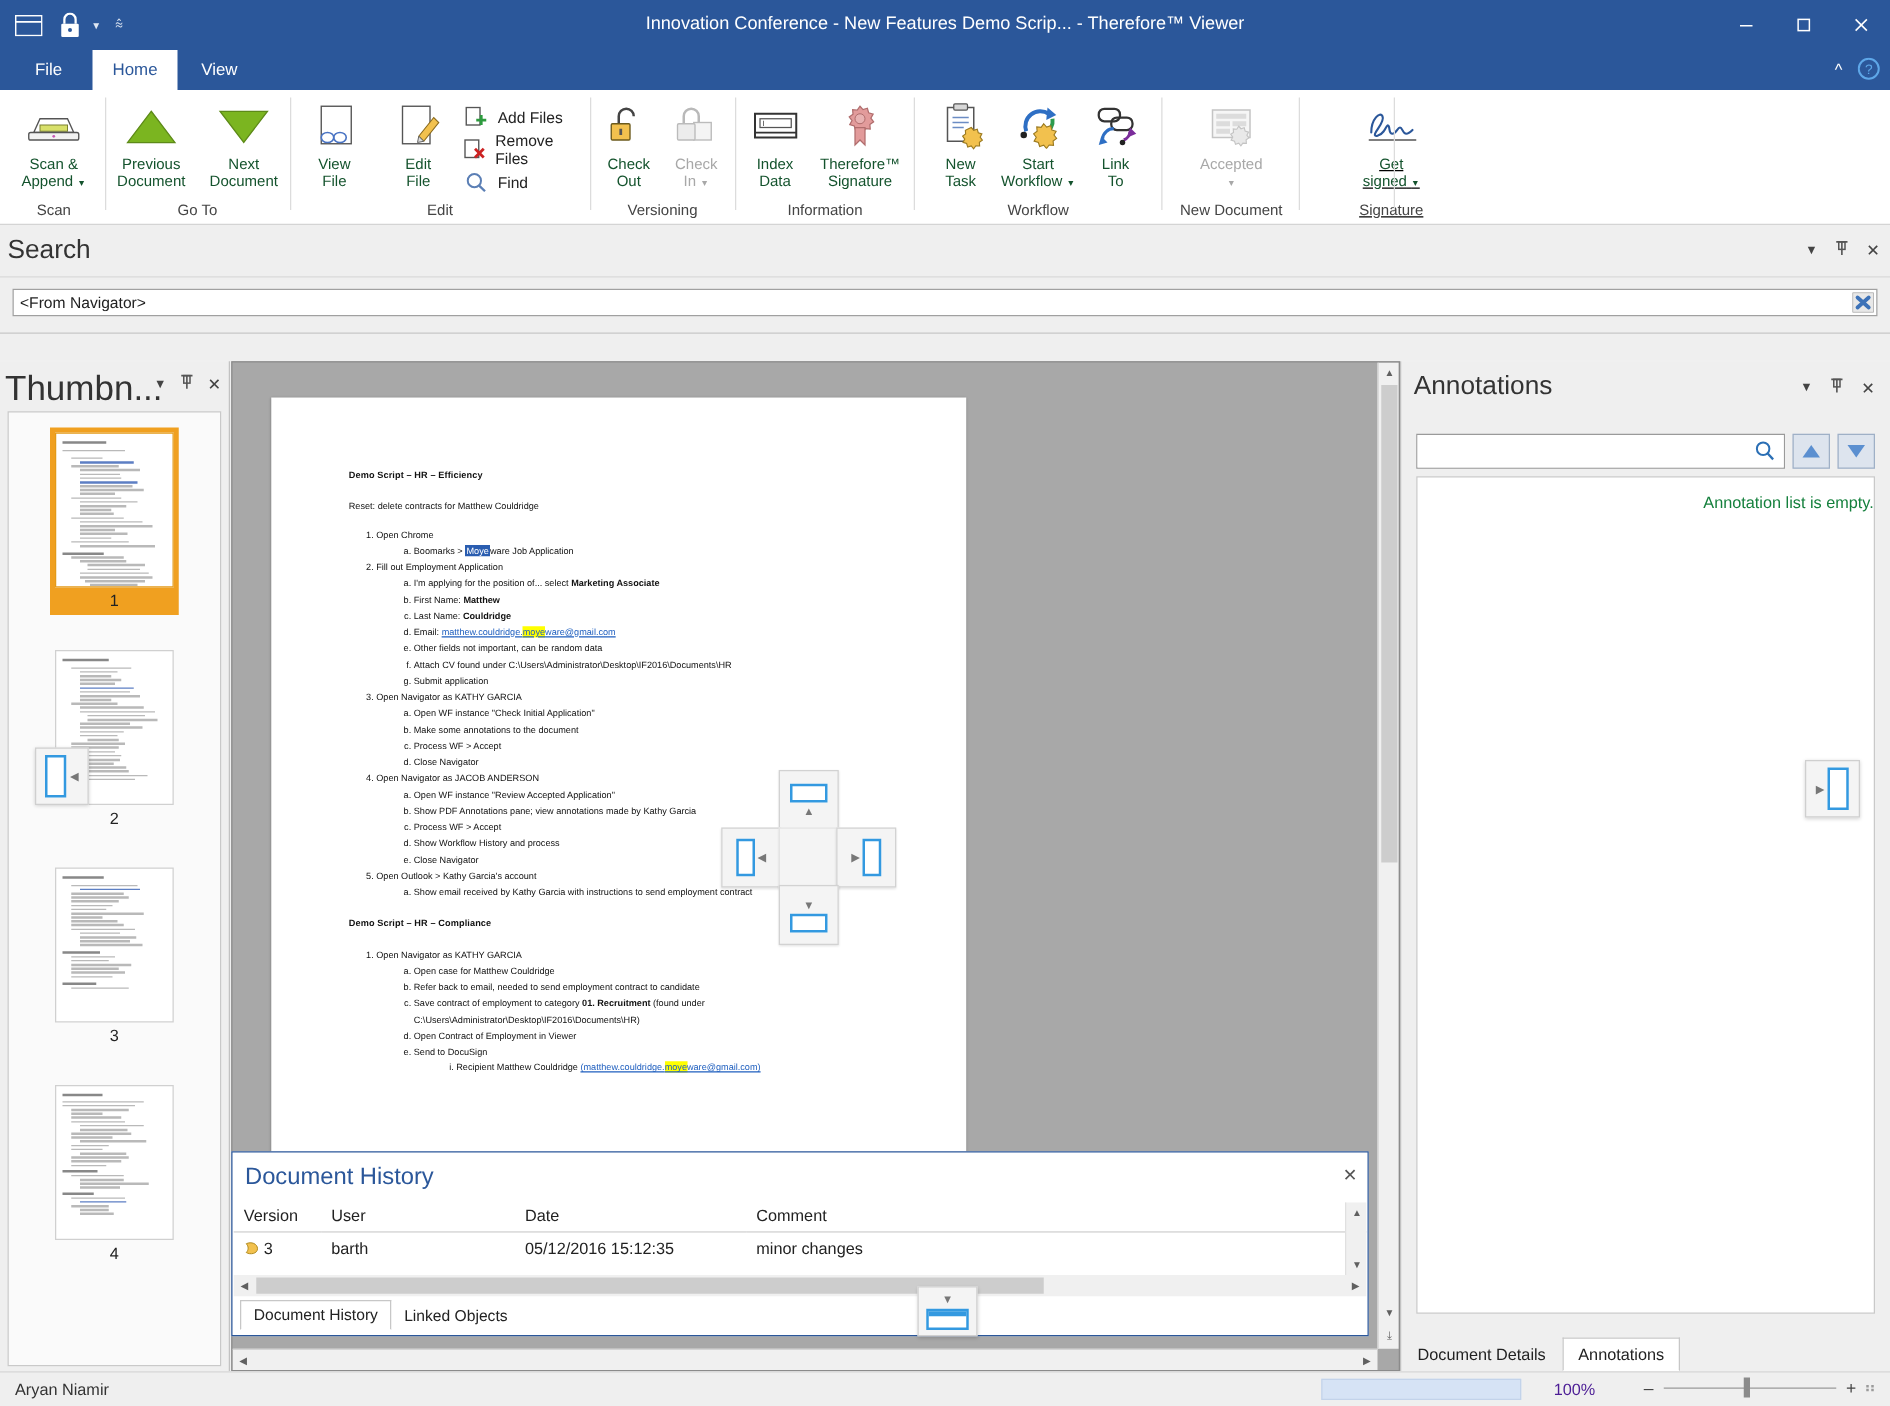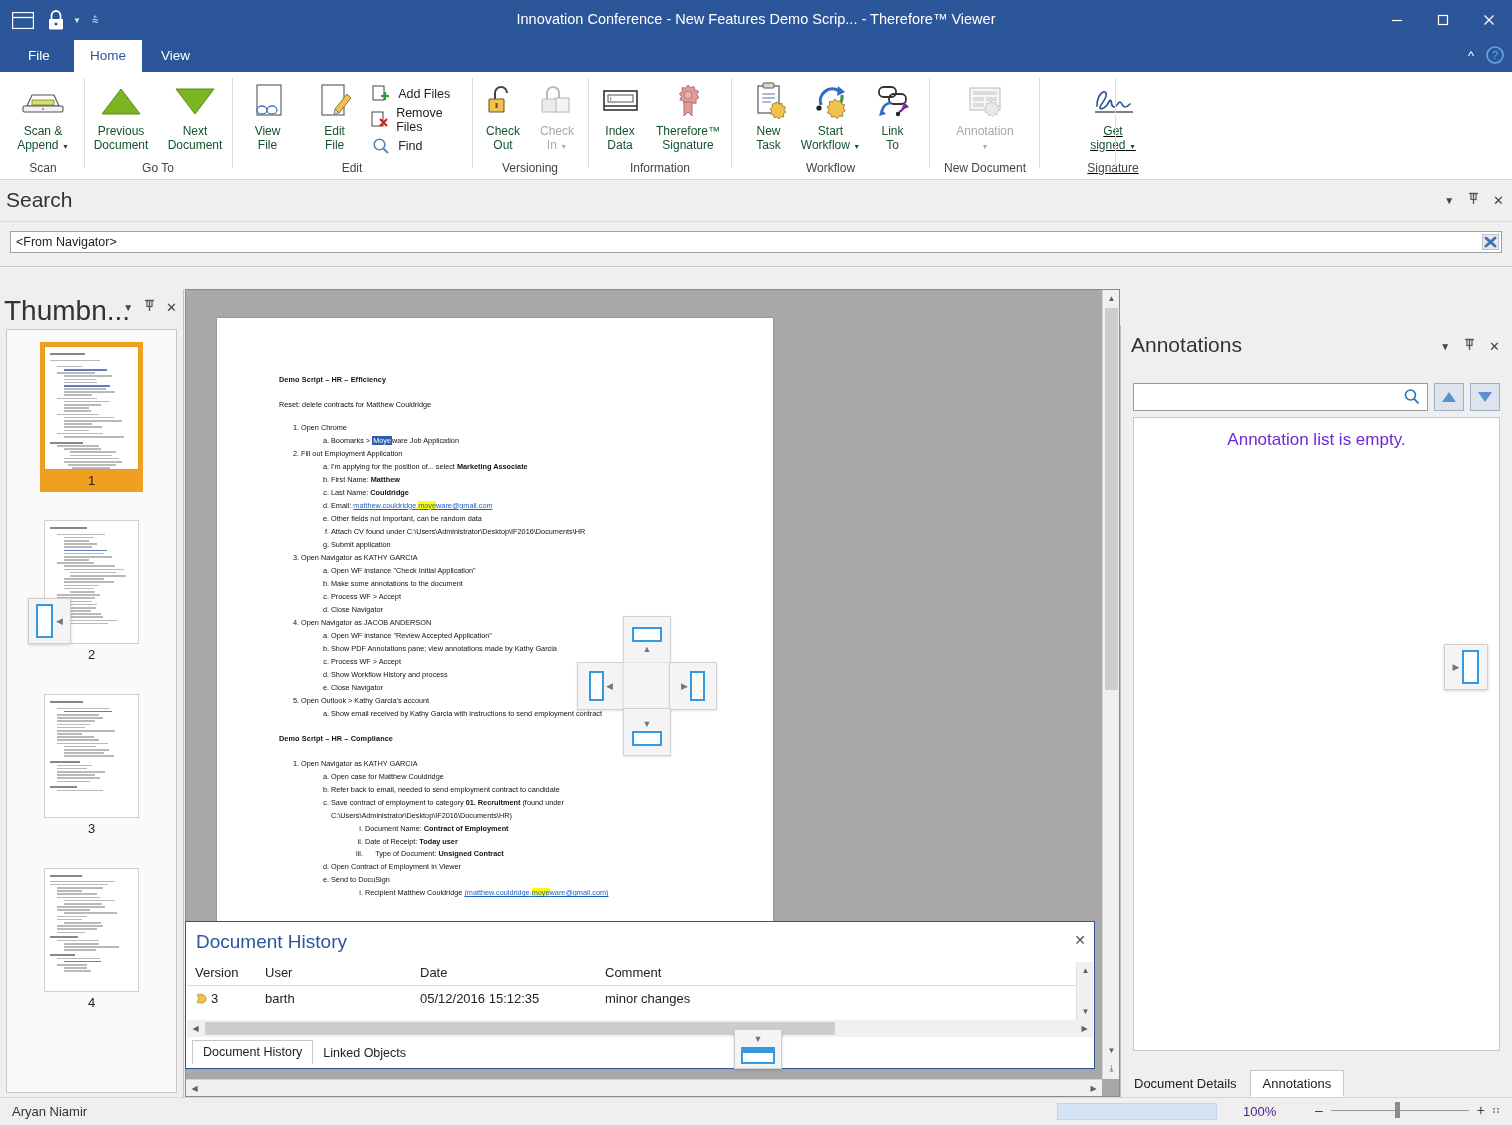--- a/index.html
+++ b/index.html
@@ -183,21 +183,21 @@
   }
   .sb-arrow {
     position: absolute; width: 17px; height: 17px; display: flex; align-items: center; justify-content: center;
     font-size: 8px; color: #606060; cursor: pointer;
   }
   .sb-thumb { position: absolute; background: #cdcdcd; cursor: pointer; }
 
   
   .annpanel {
     position: absolute; right: 0; top: 289px; width: 392px; bottom: 28px;
-    background: #efefef; border-left: 1px solid #c2c2c2; margin-top: 36px;
+    background: #efefef; border-left: 1px solid #c2c2c2;
   }
   .ap-header { position: relative; height: 44px; }
   .ap-title { position: absolute; left: 10px; top: 8px; font-size: 21px; color: #333; }
   .ap-tools { position: absolute; right: 12px; top: 13px; display: flex; align-items: center; gap: 14px; }
   .ap-searchrow { position: absolute; left: 12px; right: 12px; top: 58px; height: 30px; display: flex; gap: 6px; }
   .ap-search {
     position: relative; flex: 1; height: 28px; border: 1px solid #9a9a9a; background: #fff;
   }
   .ap-search input {
     width: 100%; height: 26px; border: 0; outline: 0; padding: 0 30px 0 6px; font-size: 12.5px;
@@ -205,21 +205,21 @@
   }
   .ap-searchicon { position: absolute; right: 6px; top: 4px; }
   .ap-navbtn {
     width: 30px; height: 28px; background: #dde4ee; border: 1px solid #9fb0c6;
     display: flex; align-items: center; justify-content: center; cursor: pointer;
   }
   .ap-list {
     position: absolute; left: 12px; right: 12px; top: 92px; bottom: 46px;
     background: #ffffff; border: 1px solid #c9c9c9;
   }
-  .ap-empty { text-align: center; margin-top: 12px; font-size: 17px; color: #6d28d9; }
+  .ap-empty { text-align: right; margin-top: 12px; font-size: 13px; color: #15803d; }
   .ap-tabs { position: absolute; left: 0; right: 0; bottom: 0; height: 30px; display: flex; align-items: flex-end; }
   .ap-tab {
     padding: 5px 12px; font-size: 13px; color: #222; cursor: pointer; border: 1px solid transparent;
   }
   .ap-tab.active { background: #fff; border: 1px solid #c7c7c7; border-bottom-color: #fff; }
 
   
   .dhdlg {
     position: absolute; left: 185px; top: 921px; width: 910px; height: 148px;
     background: #ffffff; border: 1px solid #2b579a; z-index: 20;
@@ -533,21 +533,21 @@
           <div class="ico">
             <svg width="42" height="34" viewBox="0 0 42 34">
               <rect x="6" y="4" width="30" height="22" fill="#f6f6f6" stroke="#c4c4c4" stroke-width="1.2"></rect>
               <rect x="9" y="7" width="24" height="4" fill="#dcdcdc"></rect>
               <rect x="9" y="13" width="11" height="4" fill="#dcdcdc"></rect>
               <rect x="22" y="13" width="11" height="4" fill="#dcdcdc"></rect>
               <rect x="9" y="19" width="11" height="4" fill="#dcdcdc"></rect>
               <path d="M27 17 l1.8 2 2.6-.8.7 2.7 2.7.8-1.3 2.4 1.6 2.2-2.2 1.6.2 2.8-2.8-.2-1.6 2.2-1.7-2.1-2.6.9-.8-2.6-2.7-.8 1.3-2.4-1.6-2.3 2.2-1.5-.2-2.8 2.8.3z" fill="#e9e9e9" stroke="#c4c4c4" stroke-width="0.9"></path>
             </svg>
           </div>
-          <div class="lbl"><span>Annotation</span><br><span style="font-size:7px;">▼</span></div>
+          <div class="lbl"><span>Accepted</span><br><span style="font-size:7px;">▼</span></div>
         </div>
       </div>
       <div class="rgroup-label">New Document</div>
     </div>
     <div class="rsep" style="left:1039px;"></div>
 
     <div class="rgroup" style="left:1077px; width:72px;text-decoration:underline;">
       <div class="rgroup-items">
         <div class="bigbtn" style="width:68px;">
           <div class="ico">
@@ -826,25 +826,20 @@
           </li>
         </ol>
         <div class="h" style="margin-top:12px;">Demo Script – HR – Compliance</div>
         <ol class="lv1">
           <li><span>Open Navigator as KATHY GARCIA</span>
             <ol class="lv2">
               <li><span>Open case for Matthew Couldridge</span>
               </li>
               <li>Refer back to email, needed to send employment contract to candidate</li>
               <li>Save contract of employment to category <b>01. Recruitment</b> (found under<br>C:\Users\Administrator\Desktop\IF2016\Documents\HR)
-                <ol class="lv3">
-                  <li>Document Name: <b>Contract of Employment</b></li>
-                  <li>Date of Receipt: <b>Today user</b></li>
-                  <li>&nbsp;&nbsp;&nbsp;&nbsp;&nbsp;Type of Document: <b>Unsigned Contract</b></li>
-                </ol>
               </li>
               <li>Open Contract of Employment in Viewer</li>
               <li><span>Send to DocuSign</span>
                 <ol class="lv3">
                   <li>Recipient Matthew Couldridge <span class="lnk">(matthew.couldridge.<span class="hl-yellow">moye</span>ware@gmail.com)</span></li>
                 </ol>
               </li>
             </ol>
           </li>
         </ol>

